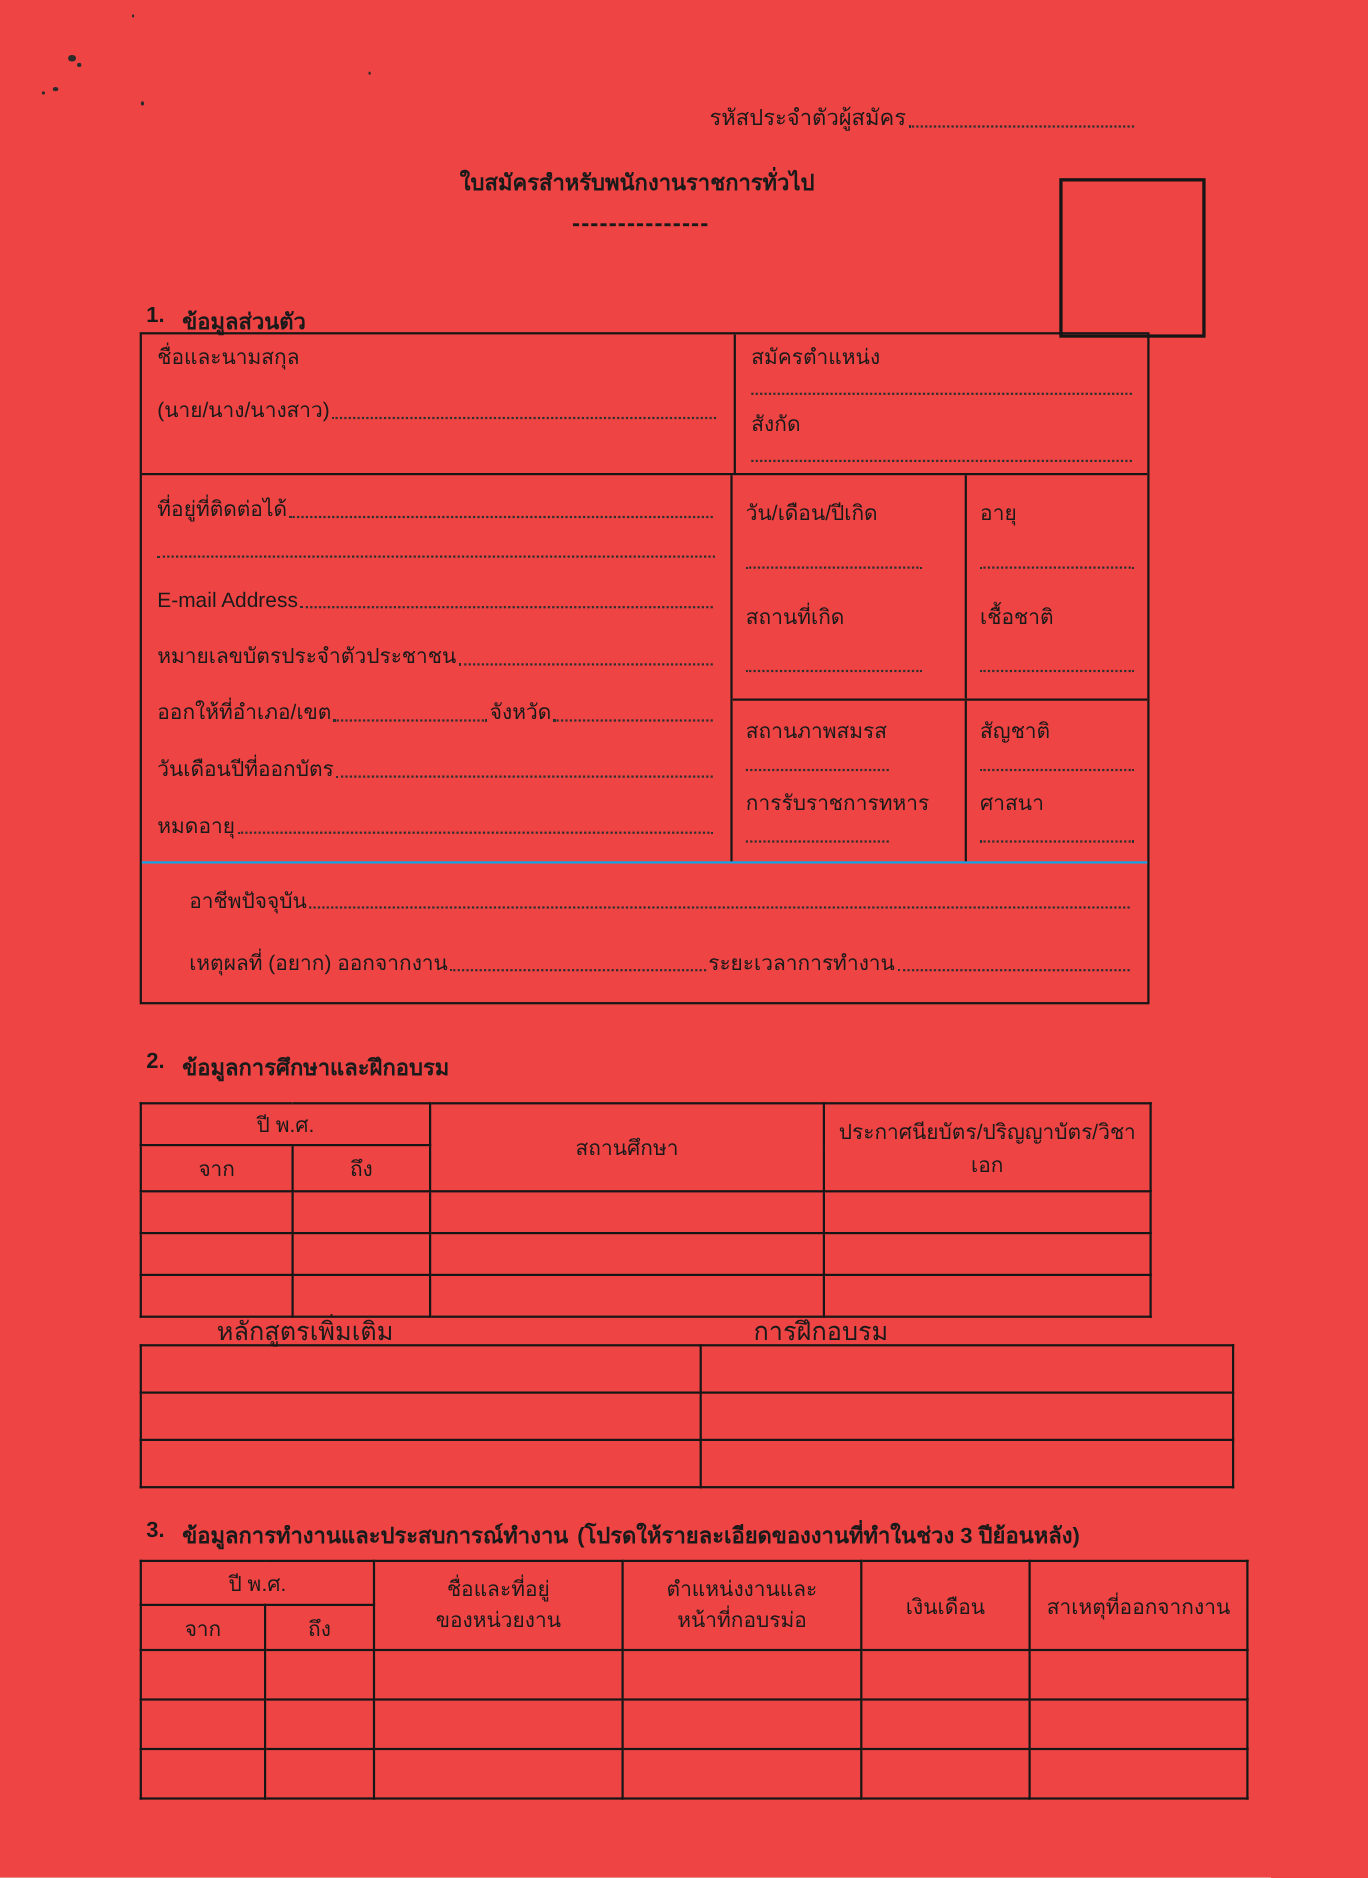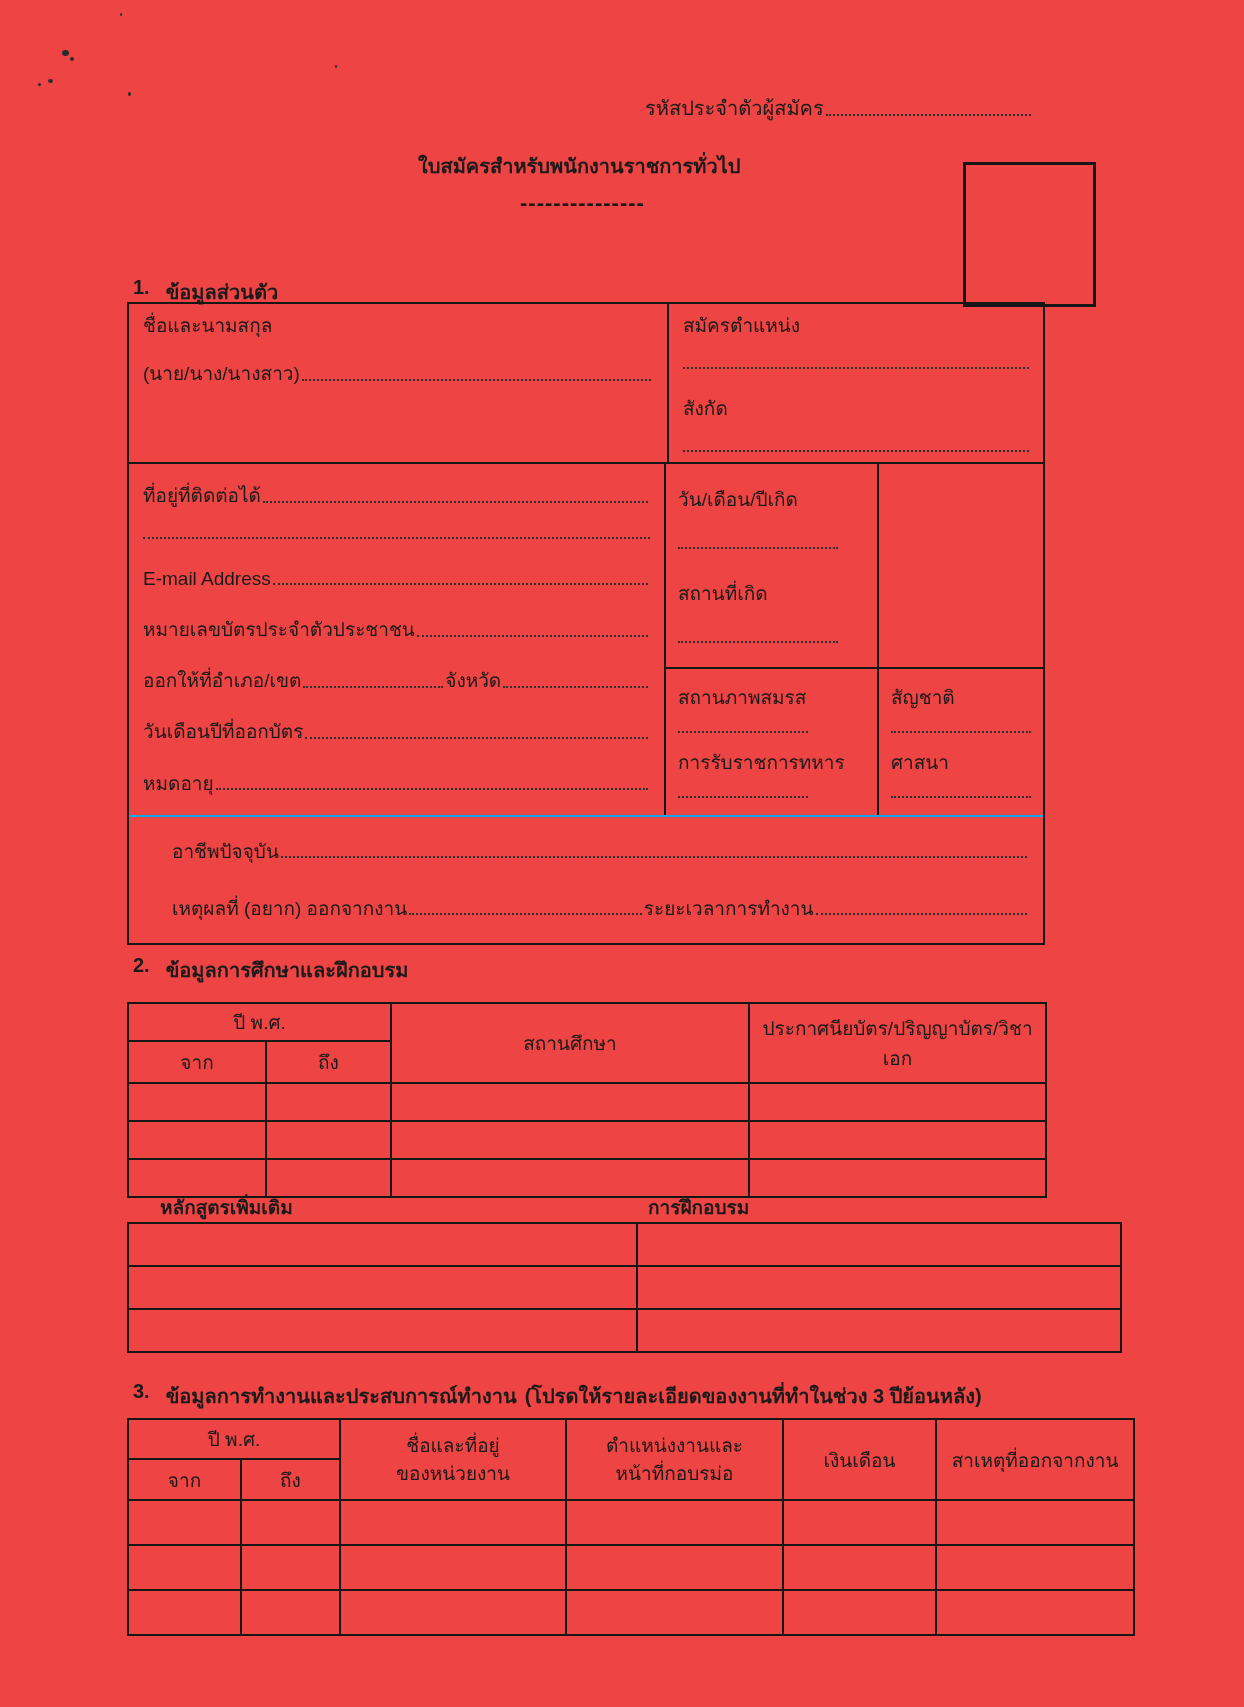--- a/index.html
+++ b/index.html
@@ -16,21 +16,21 @@
   .sec-heading{position:absolute;display:flex;gap:16px;font-size:20px;font-weight:700;}
   .sec-heading .note{font-weight:700;}
   
   .dotrow{display:flex;align-items:flex-end;}
   .lead{flex:1;border-bottom:2px dotted #2f2f2f;margin:0 2px 5px 2px;min-width:20px;}
   .lead-fixed{flex:0 0 140px;}
   .dotline{border-bottom:2px dotted #2f2f2f;height:4px;}
   
   .t1{position:absolute;left:127px;top:302px;width:918px;border:2px solid #161616;box-sizing:border-box;}
   .t1 *{box-sizing:border-box;}
-  .t1r1{display:flex;height:160px;border-bottom:2px solid #161616;}
+  .t1r1{display:flex;height:128px;border-bottom:2px solid #161616;}
   .t1r2{display:flex;height:353px;border-bottom:2px solid #0ea5e9;}
   .t1r3{height:126px;display:flex;flex-direction:column;justify-content:space-around;padding:6px 14px;margin-left:29px;}
   .c-left{width:540px;border-right:2px solid #161616;padding:10px 14px;}
   .c-right{flex:1;padding:10px 14px;display:flex;flex-direction:column;justify-content:space-between;}
   .c-left2{width:540px;border-right:2px solid #161616;padding:6px 14px;display:flex;flex-direction:column;justify-content:space-around;}
   .c-right2{flex:1;display:flex;flex-direction:column;}
   .blockA{height:205px;border-bottom:2px solid #161616;display:flex;}
   .blockB{flex:1;display:flex;}
   .midcol{width:213px;border-right:2px solid #161616;padding:8px 12px;display:flex;flex-direction:column;justify-content:space-around;}
   .rightcol{flex:1;padding:8px 12px;display:flex;flex-direction:column;justify-content:space-around;}
@@ -47,21 +47,21 @@
   table.work{left:127px;top:1418px;width:1006px;}
   table.work thead tr:first-child th{height:34px;}
   table.work thead tr:last-child th{height:35px;}
   table.work tbody td{height:39px;}
   .two-line span{display:block;line-height:1.45;}
   
   .applicant-id{position:absolute;left:645px;top:96px;width:388px;display:flex;align-items:flex-end;font-size:20px;}
   .form-title{position:absolute;left:418px;top:150px;font-size:20px;font-weight:700;}
   .title-underline{position:absolute;left:520px;top:190px;font-size:22px;font-weight:700;letter-spacing:1px;}
   .photo-box{position:absolute;left:963px;top:162px;width:133px;height:145px;border:3px solid #161616;box-sizing:border-box;}
-  .free-label{position:absolute;font-size:19px;font-weight:700;}
+  .free-label{position:absolute;font-size:23px;font-weight:400;margin-left:37px;}
   .speck{position:absolute;background:#2b2b2b;border-radius:50%;}
 </style>
 </head>
 <body>
 
 <div class="page">
 
   <div class="speck" style="left:62px;top:50px;width:7px;height:6px;"></div>
   <div class="speck" style="left:70px;top:57px;width:4px;height:4px;"></div>
   <div class="speck" style="left:48px;top:79px;width:5px;height:4px;"></div>
@@ -132,20 +132,26 @@
         </div>
       </div>
 
       <div class="c-right2">
         <div class="blockA">
           <div class="midcol">
             <div class="lbl">วัน/เดือน/ปีเกิด</div>
             <div class="dotline" style="width:160px;"></div>
             <div class="lbl">สถานที่เกิด</div>
             <div class="dotline" style="width:160px;"></div>
+          </div>
+          <div class="rightcol">
+            <div class="lbl">อายุ</div>
+            <div class="dotline" style="width:140px;"></div>
+            <div class="lbl">เชื้อชาติ</div>
+            <div class="dotline" style="width:140px;"></div>
           </div>
         </div>
         <div class="blockB">
           <div class="midcol">
             <div class="lbl">สถานภาพสมรส</div>
             <div class="dotline" style="width:130px;"></div>
             <div class="lbl">การรับราชการทหาร</div>
             <div class="dotline" style="width:130px;"></div>
           </div>
           <div class="rightcol">

